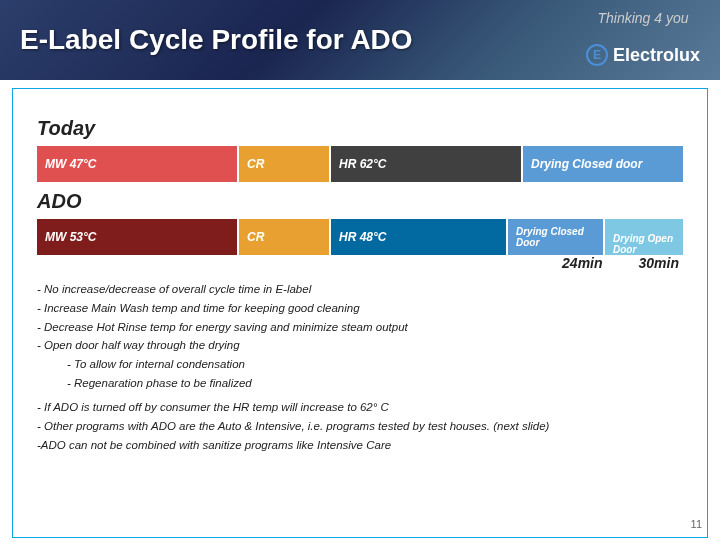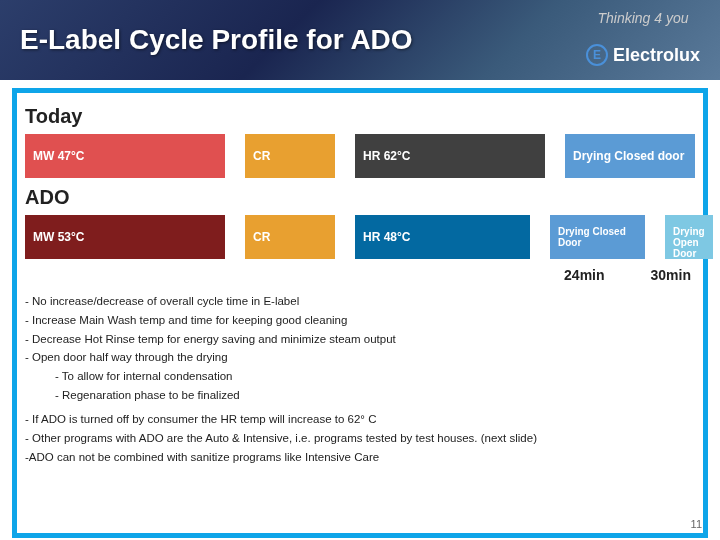--- a/index.html
+++ b/index.html
@@ -73,40 +73,40 @@
 
     
     .main {
       background: #fff;
       height: 460px;
       padding: 8px 12px;
     }
 
     
     .content-box {
-      border: 5px solid #0ea5e9;
-      padding: 8px;
+      border: 1px solid #0ea5e9;
+      padding: 24px;
       height: 450px;
+      font-style: italic;
     }
 
     
     .section-label {
       font-size: 20px;
       font-weight: bold;
       color: #222;
       margin-bottom: 6px;
       margin-top: 4px;
     }
 
     
     .bar-row {
       display: flex;
-      height: 44px;
-      margin-bottom: 8px;
-      gap: 20px;
+      height: 36px;
+      gap: 2px;
     }
 
     .bar {
       display: flex;
       align-items: center;
       padding: 0 8px;
       font-size: 12px;
       font-weight: bold;
       color: #fff;
     }
@@ -149,21 +149,21 @@
       background: #7ec8e3;
       flex: 1;
       font-size: 10px;
       align-items: flex-end;
     }
 
     
     .time-row {
       display: flex;
       justify-content: flex-end;
-      gap: 46px;
+      gap: 36px;
       padding-right: 4px;
       margin-bottom: 10px;
     }
     .time-label {
       font-size: 14px;
       font-weight: bold;
       color: #222;
     }
 
     

